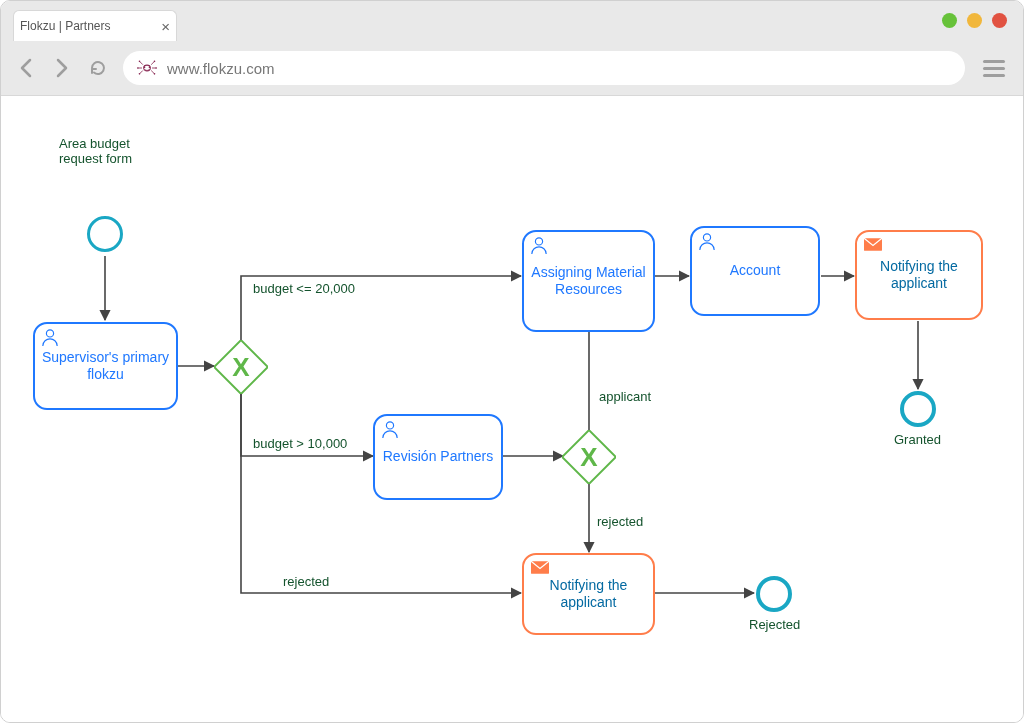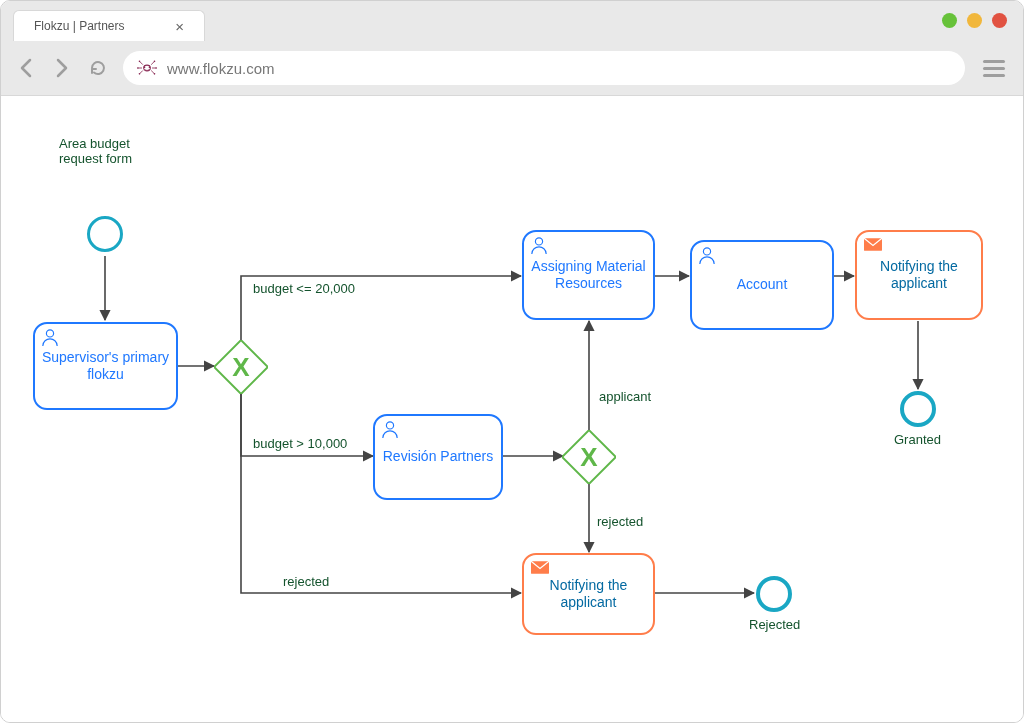--- a/index.html
+++ b/index.html
@@ -1,18 +1,18 @@
 <!DOCTYPE html>
 <html><head>
 <meta charset="utf-8">
 <style>
   html,body{margin:0;padding:0;width:1024px;height:723px;font-family:Arial,Helvetica,sans-serif;background:#fff;overflow:hidden}
   .browser-frame{position:relative;width:1024px;height:723px;border:1px solid #d0d0d0;border-radius:10px;box-sizing:border-box;overflow:hidden}
   .tab-strip{height:40px;background:#e9e9e9;display:flex;align-items:flex-end;position:relative}
-  .tab{background:#fff;border-top-left-radius:6px;border-top-right-radius:6px;height:30px;width:150px;margin-left:12px;display:flex;align-items:center;padding:0 20px;font-size:12px;color:#555;position:relative;border:1px solid #d8d8d8;border-bottom:none}
+  .tab{background:#fff;border-top-left-radius:6px;border-top-right-radius:6px;height:30px;width:150px;margin-left:12px;display:flex;align-items:center;padding:0 6px;font-size:12px;color:#555;position:relative;border:1px solid #d8d8d8;border-bottom:none}
   .tab-close{margin-left:auto;color:#666;font-size:15px;cursor:pointer}
   .traffic{position:absolute;right:16px;top:12px;display:flex;gap:10px}
   .traffic span{width:15px;height:15px;border-radius:50%;display:block}
   .dot-g{background:#67c23a}.dot-y{background:#f1b73c}.dot-r{background:#e15241}
   .toolbar{height:54px;background:#e9e9e9;display:flex;align-items:center;padding:0 14px;gap:14px;border-bottom:1px solid #d8d8d8}
   .nav-btn{width:22px;height:22px;display:flex;align-items:center;justify-content:center;color:#9e9e9e;cursor:pointer}
   .addr{flex:1;height:34px;background:#fff;border-radius:17px;display:flex;align-items:center;padding:0 14px;gap:10px;color:#777;font-size:15px}
   .menu-ico{display:flex;flex-direction:column;gap:4px;cursor:pointer;padding:4px}
   .menu-ico span{width:22px;height:3px;background:#9e9e9e;border-radius:2px;display:block}
   .canvas{position:relative;width:100%;height:calc(100% - 94px);background:#fff}
@@ -161,29 +161,29 @@
       <span>Revisión Partners</span>
     </div>
 
     <div class="gateway" style="left:561px;top:334px">
       <svg width="54" height="54" viewBox="0 0 54 54">
           <rect x="8" y="8" width="38" height="38" transform="rotate(45 27 27)" fill="#fff" stroke="#5fb749" stroke-width="2"></rect>
           <text x="27" y="36" text-anchor="middle" font-size="26" font-weight="bold" fill="#5fb749">X</text>
         </svg>
     </div>
 
-    <div class="node task task-blue" style="left:521px;top:134px;width:133px;height:90px">
+    <div class="node task task-blue" style="left:521px;top:134px;width:133px;height:102px">
       <svg class="user-ico" viewBox="0 0 20 20">
           <circle cx="10" cy="6" r="4" fill="none" stroke="#1f78ff" stroke-width="1.3"></circle>
           <path d="M2 20c0-5 4-8 8-8s8 3 8 8" fill="none" stroke="#1f78ff" stroke-width="1.3"></path>
         </svg>
       <span>Assigning Material Resources</span>
     </div>
 
-    <div class="node task task-blue" style="left:689px;top:144px;width:144px;height:90px">
+    <div class="node task task-blue" style="left:689px;top:130px;width:130px;height:90px">
       <svg class="user-ico" viewBox="0 0 20 20">
           <circle cx="10" cy="6" r="4" fill="none" stroke="#1f78ff" stroke-width="1.3"></circle>
           <path d="M2 20c0-5 4-8 8-8s8 3 8 8" fill="none" stroke="#1f78ff" stroke-width="1.3"></path>
         </svg>
       <span>Account</span>
     </div>
 
     <div class="node task task-orange" style="left:854px;top:134px;width:128px;height:90px">
       <svg class="mail-ico" viewBox="0 0 20 14">
           <rect x="0" y="0" width="20" height="14" rx="1" fill="#ff7d4a"></rect>

